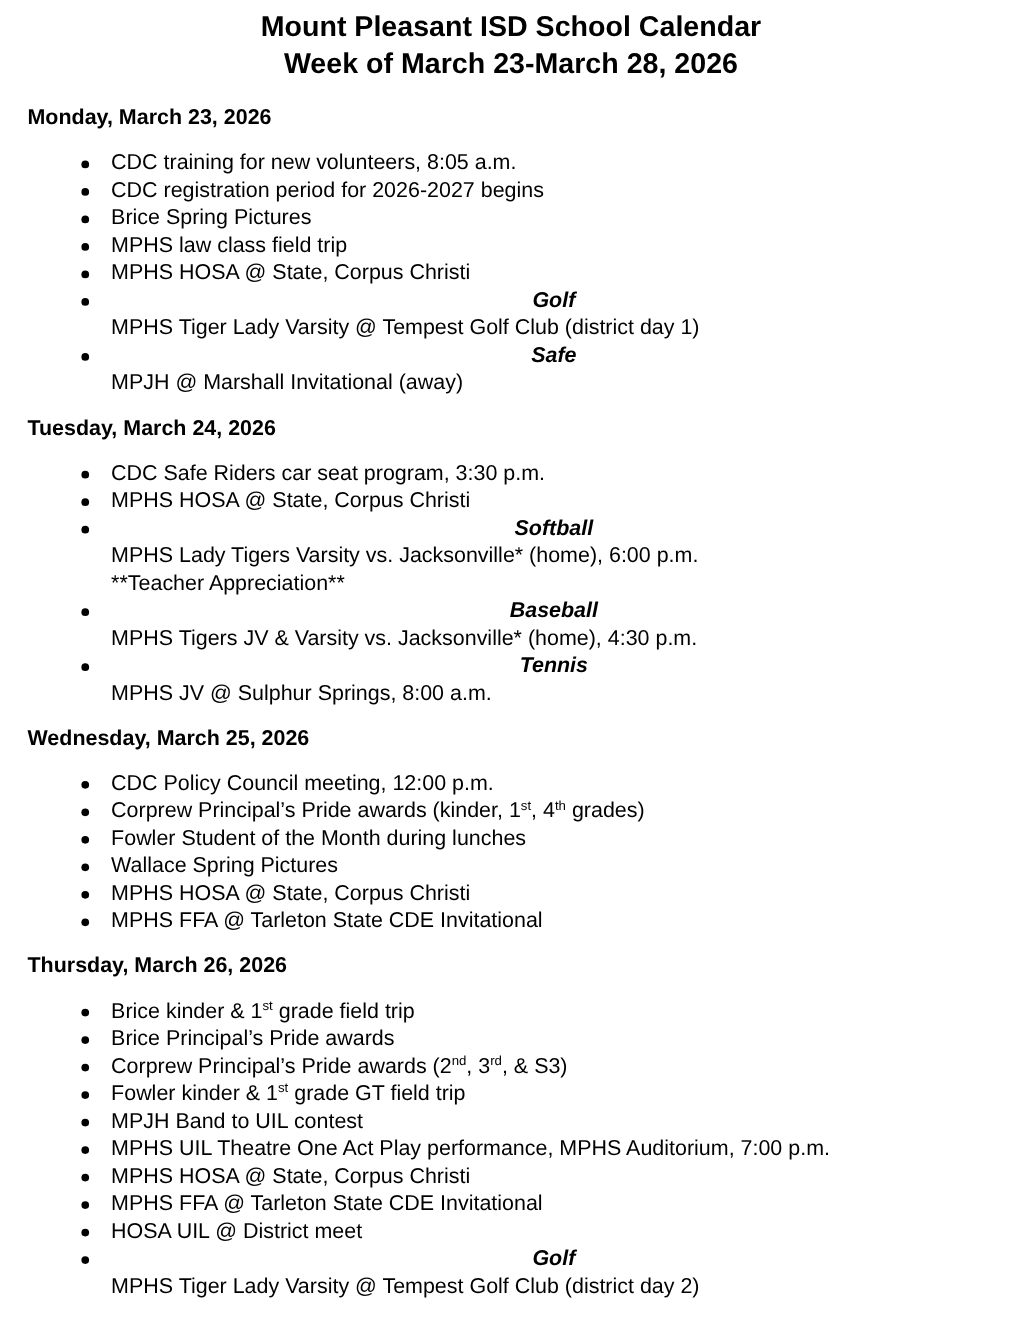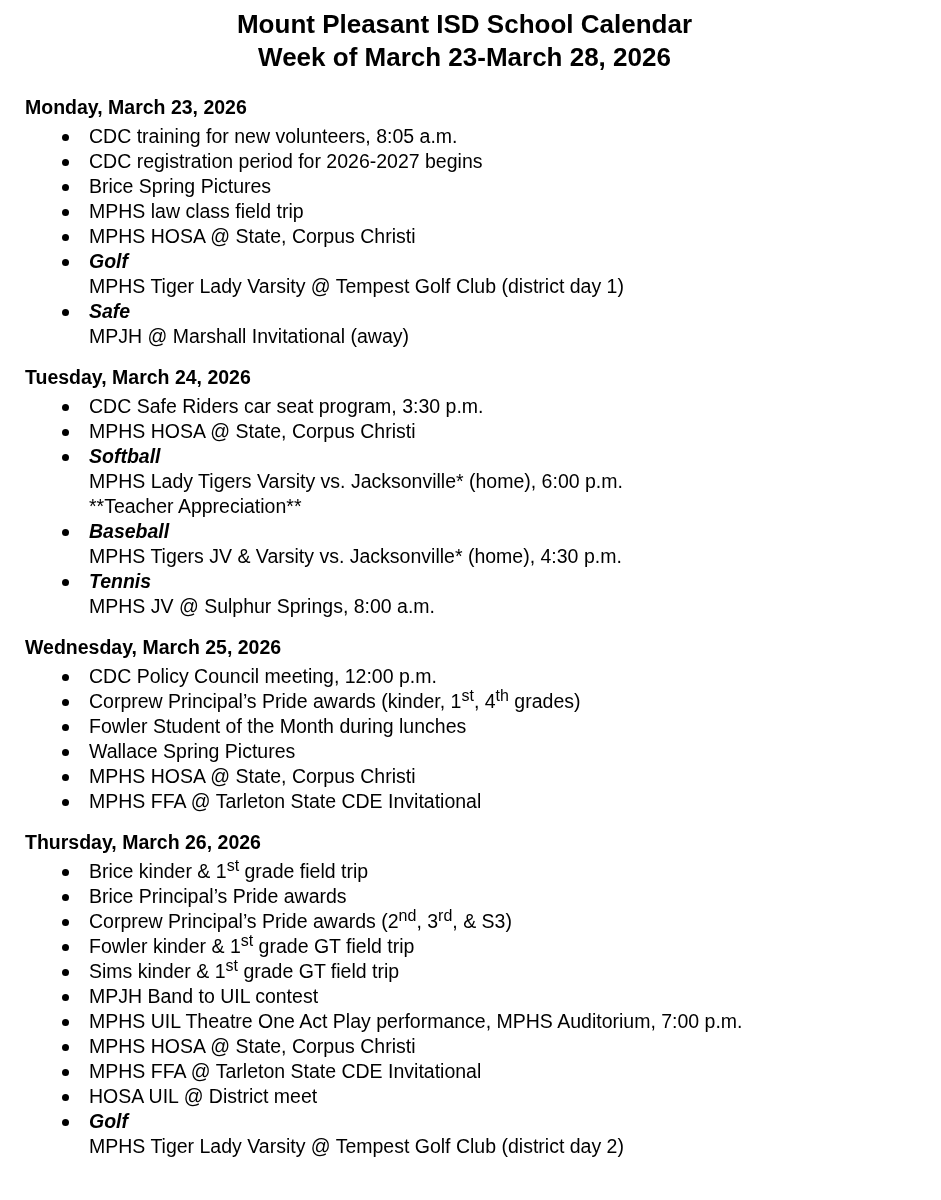--- a/index.html
+++ b/index.html
@@ -12,30 +12,30 @@
     .title-block {
       position: absolute; top: 8px; left: 12px; width: 905px;
       text-align: center; font-weight: bold; font-size: 26px; line-height: 33px;
     }
     .content { position: absolute; left: 22px; top: 92px; width: 900px; }
     .day { margin: 0 0 16px 0; }
     .day-heading {
       font-weight: bold; font-size: 19.5px; line-height: 25px; height: 25px;
       margin: 3px;
     }
-    ul.events { list-style: none; margin: 4px; padding: 0; }
+    ul.events { list-style: none; margin: 16px; padding: 0; }
     li.event { position: relative; padding-left: 63px; font-size: 19.5px; line-height: 25px; }
     li.event .bullet {
       position: absolute; left: 36px; top: 10px; width: 7px; height: 7px;
       border-radius: 50%; background: #000;
     }
     .event-text { display: block; }
-    .category { display: block; font-weight: bold; font-style: italic; }
+    .category { display: block; font-weight: bold; font-style: italic; text-align: center; }
     .detail { display: block; }
-    sup { font-size: 16px; line-height: 0; vertical-align: 7px; }
+    sup { font-size: 12px; line-height: 0; vertical-align: 7px; }
   </style>
 </head>
 <body>
 
 <div class="title-block">
   <div>Mount Pleasant ISD School Calendar</div>
   <div>Week of March 23-March 28, 2026</div>
 </div>
 
 <div class="content" id="days-container">
@@ -146,24 +146,20 @@
         <li class="event">
           <span class="bullet"></span>
           <span class="event-text"><span>Corprew Principal’s Pride awards (2</span><sup>nd</sup><span>, 3</span><sup>rd</sup><span>, &amp; S3)</span></span>
         </li>
         <li class="event">
           <span class="bullet"></span>
           <span class="event-text"><span>Fowler kinder &amp; 1</span><sup>st</sup><span> grade GT field trip</span></span>
         </li>
         <li class="event">
           <span class="bullet"></span>
-          <span class="event-text"><span>Sims kinder &amp; 1</span><sup>st</sup><span> grade GT field trip</span></span>
-        </li>
-        <li class="event">
-          <span class="bullet"></span>
           <span class="event-text"><span>MPJH Band to UIL contest</span></span>
         </li>
         <li class="event">
           <span class="bullet"></span>
           <span class="event-text"><span>MPHS UIL Theatre One Act Play performance, MPHS Auditorium, 7:00 p.m.</span></span>
         </li>
         <li class="event">
           <span class="bullet"></span>
           <span class="event-text"><span>MPHS HOSA @ State, Corpus Christi</span></span>
         </li>

